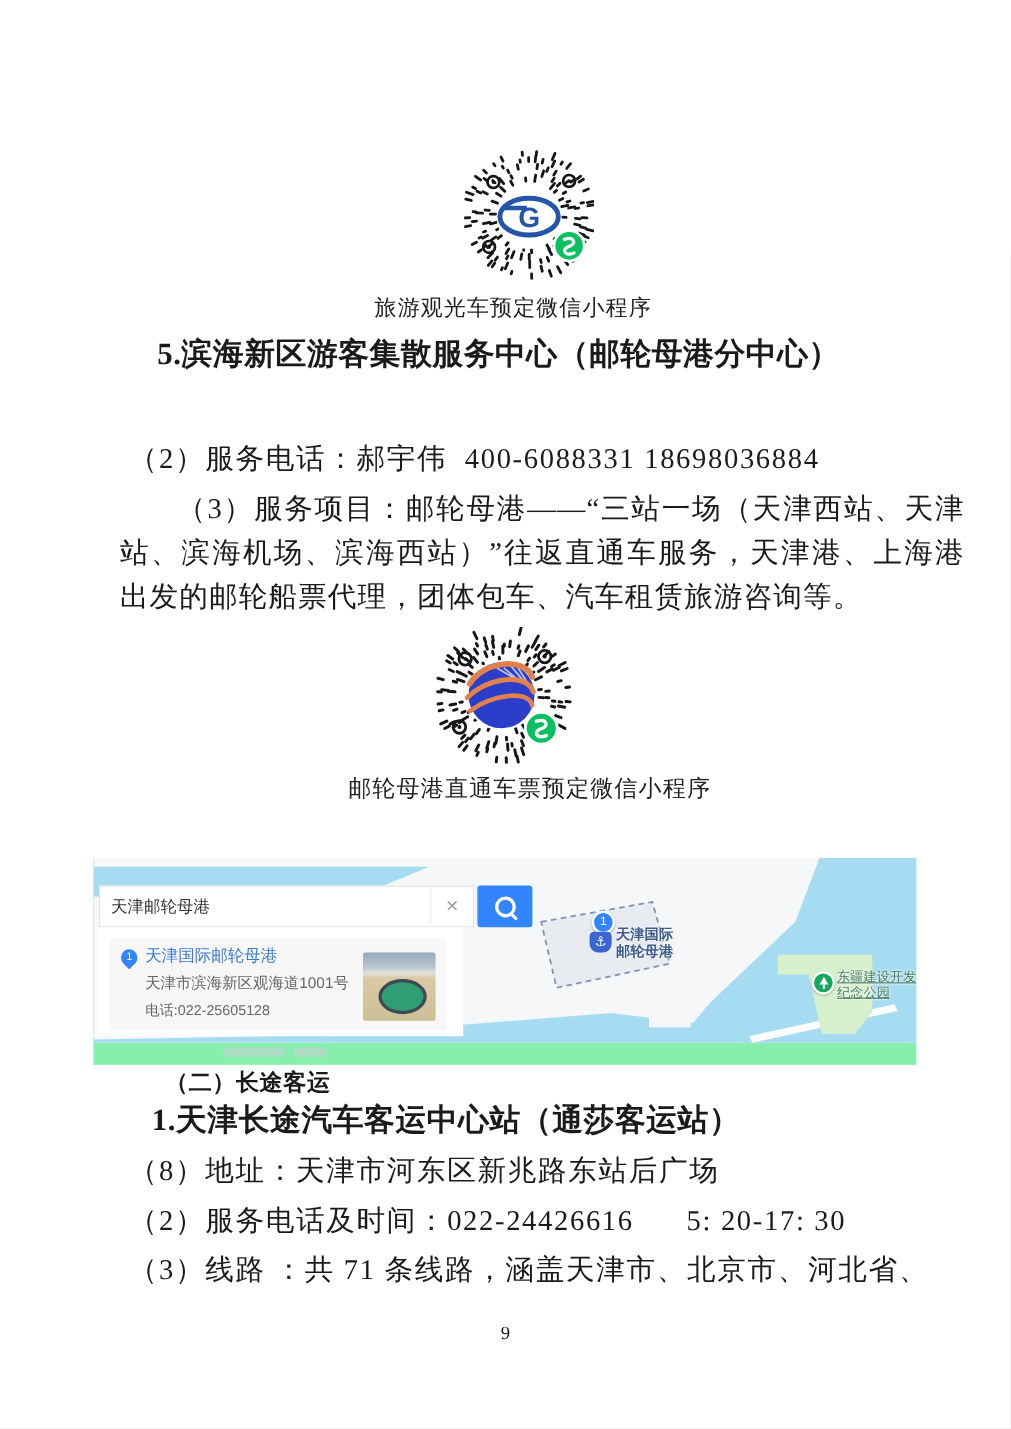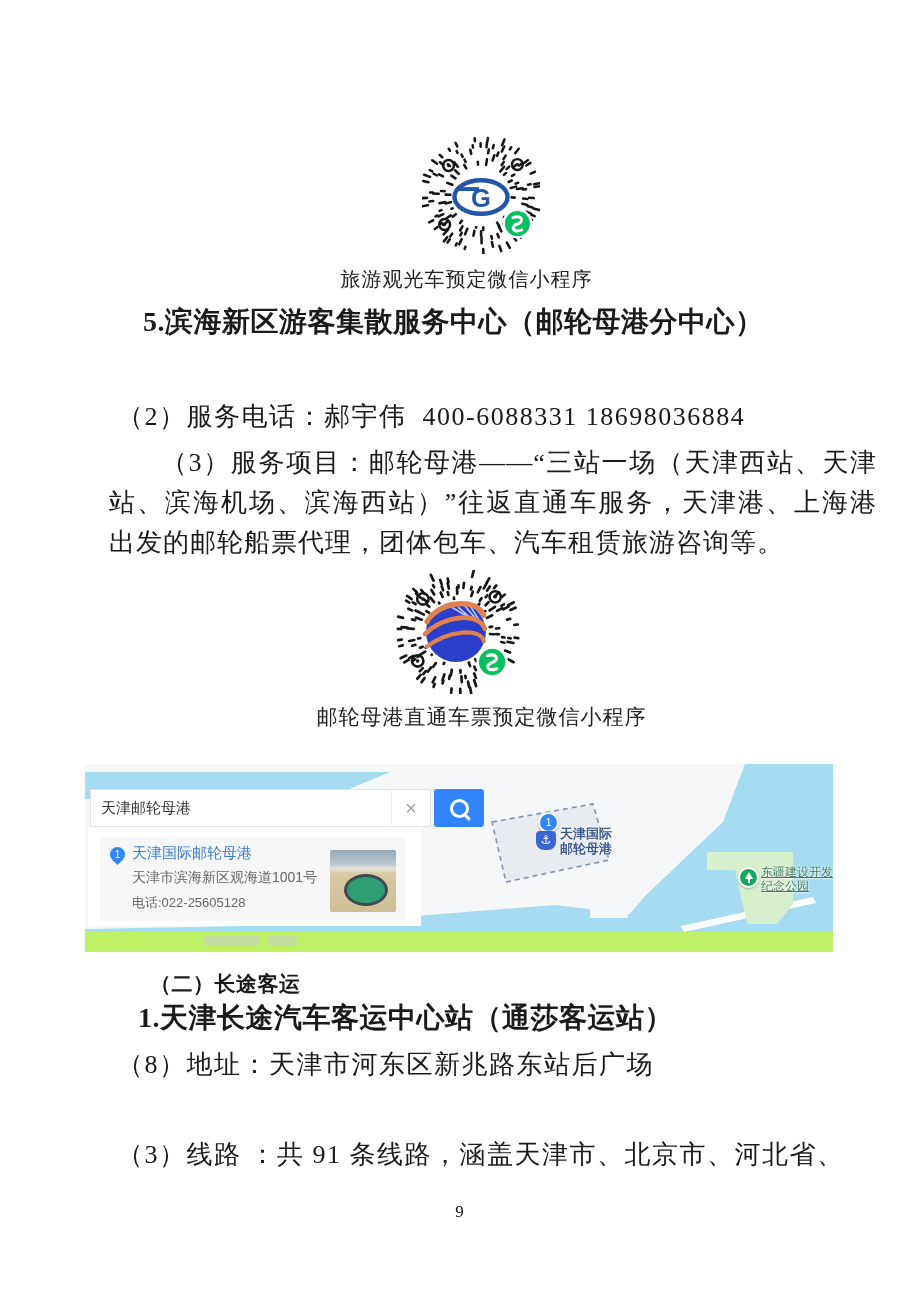--- a/index.html
+++ b/index.html
@@ -11,21 +11,21 @@
   .abs{position:absolute;}
   
   .caption{left:0;right:0;text-align:center;font-size:20px;letter-spacing:1px;color:#222;}
   .h-bold{font-weight:700;font-size:28px;letter-spacing:0.5px;white-space:nowrap;}
   .body-line{font-size:26px;letter-spacing:1.5px;white-space:pre;}
   .body-par{font-size:26px;letter-spacing:1px;line-height:40px;text-align:justify;text-indent:52px;margin-left:24px;}
   .page-num{left:0;right:0;text-align:center;font-size:17px;color:#111;}
   
   .qr{display:block;}
   
-  .map{left:85px;top:764px;width:748px;height:188px;background:#bef264;overflow:hidden;
+  .map{left:85px;top:780px;width:748px;height:188px;background:#86efac;overflow:hidden;
        font-family:"Liberation Sans","DejaVu Sans",sans-serif;}
   .map svg.map-bg{position:absolute;left:0;top:0;}
   .map-search{position:absolute;left:5px;top:25px;height:38px;display:flex;align-items:stretch;}
   .map-search-input{width:280px;border:1px solid #e2e2e2;border-right:none;background:#fff;
        padding:0 10px;font-size:15px;color:#333;outline:none;
        font-family:"Liberation Sans","DejaVu Sans",sans-serif;}
   .clear-x{width:38px;background:#fff;border:1px solid #e2e2e2;border-left:1px solid #eee;
        display:flex;align-items:center;justify-content:center;color:#9aa0a6;font-size:20px;cursor:pointer;}
   .search-btn{width:50px;background:#3385ff;border:none;border-radius:3px;margin-left:3px;
        display:flex;align-items:center;justify-content:center;cursor:pointer;position:relative;}
@@ -400,16 +400,17 @@
       <div>纪念公园</div>
     </div>
 
     <span class="smudge" style="left:118px;width:56px"></span>
     <span class="smudge" style="left:182px;width:30px"></span>
   </div>
 
   <div class="abs h-bold" style="left:150px;top:970px;font-size:21px">（二）长途客运</div>
   <div class="abs h-bold" style="left:138px;top:999px">1.天津长途汽车客运中心站（通莎客运站）</div>
   <div class="abs body-line" style="left:117px;top:1047px">（8）地址：天津市河东区新兆路东站后广场</div>
-  <div class="abs body-line" style="left:117px;top:1137px">（3）线路 ：共 91 条线路，涵盖天津市、北京市、河北省、</div>
+  <div class="abs body-line" style="left:117px;top:1092px">（2）服务电话及时间：022-24426616      5: 20-17: 30</div>
+  <div class="abs body-line" style="left:117px;top:1137px">（3）线路 ：共 71 条线路，涵盖天津市、北京市、河北省、</div>
 
   <div class="abs page-num" style="top:1202px">9</div>
 </div>
 
 </body></html>

